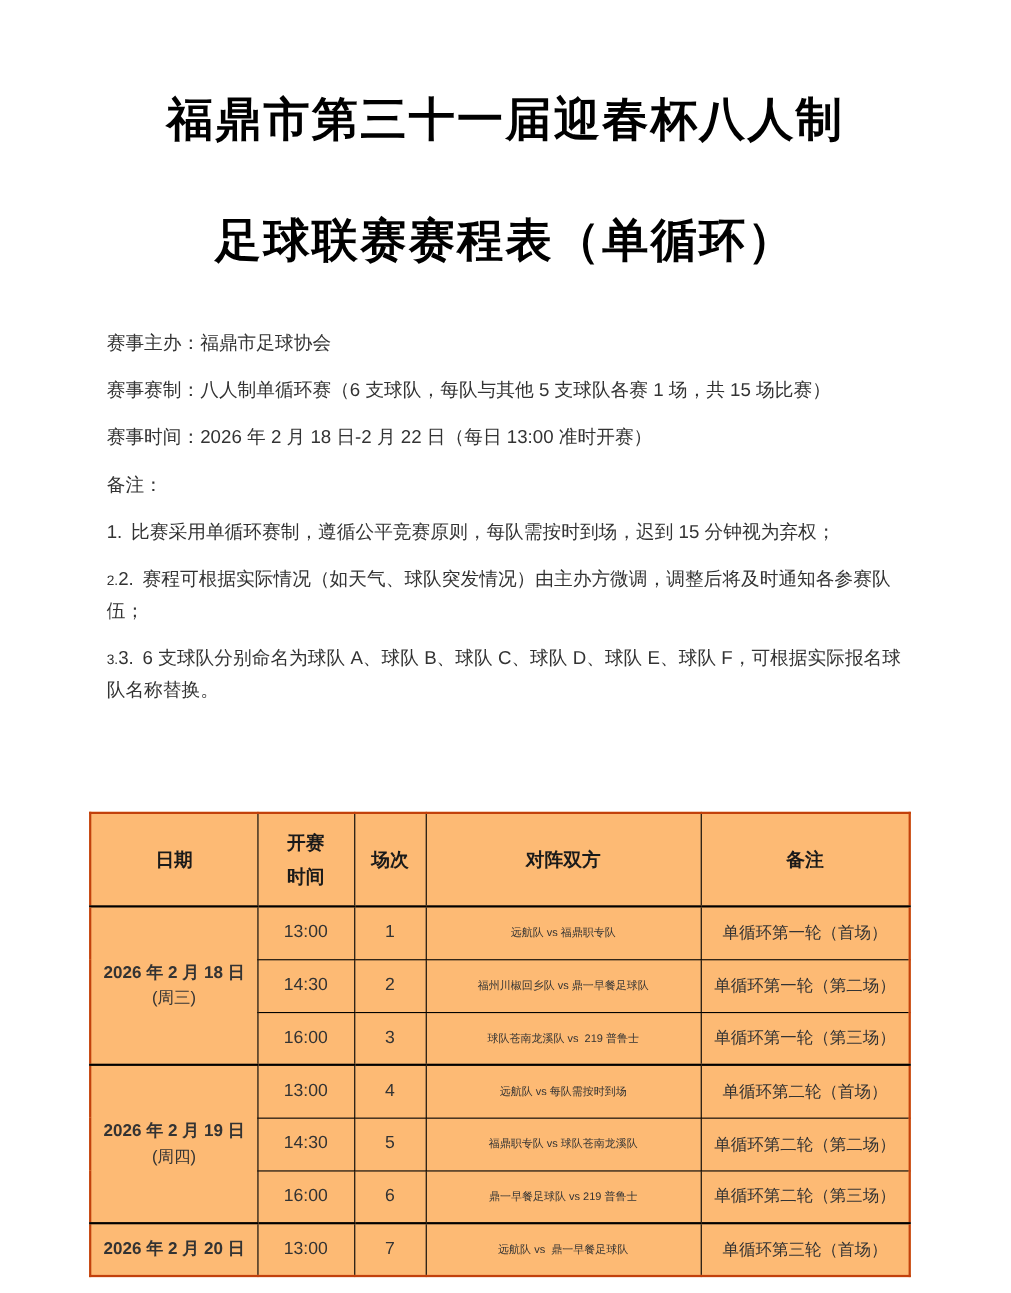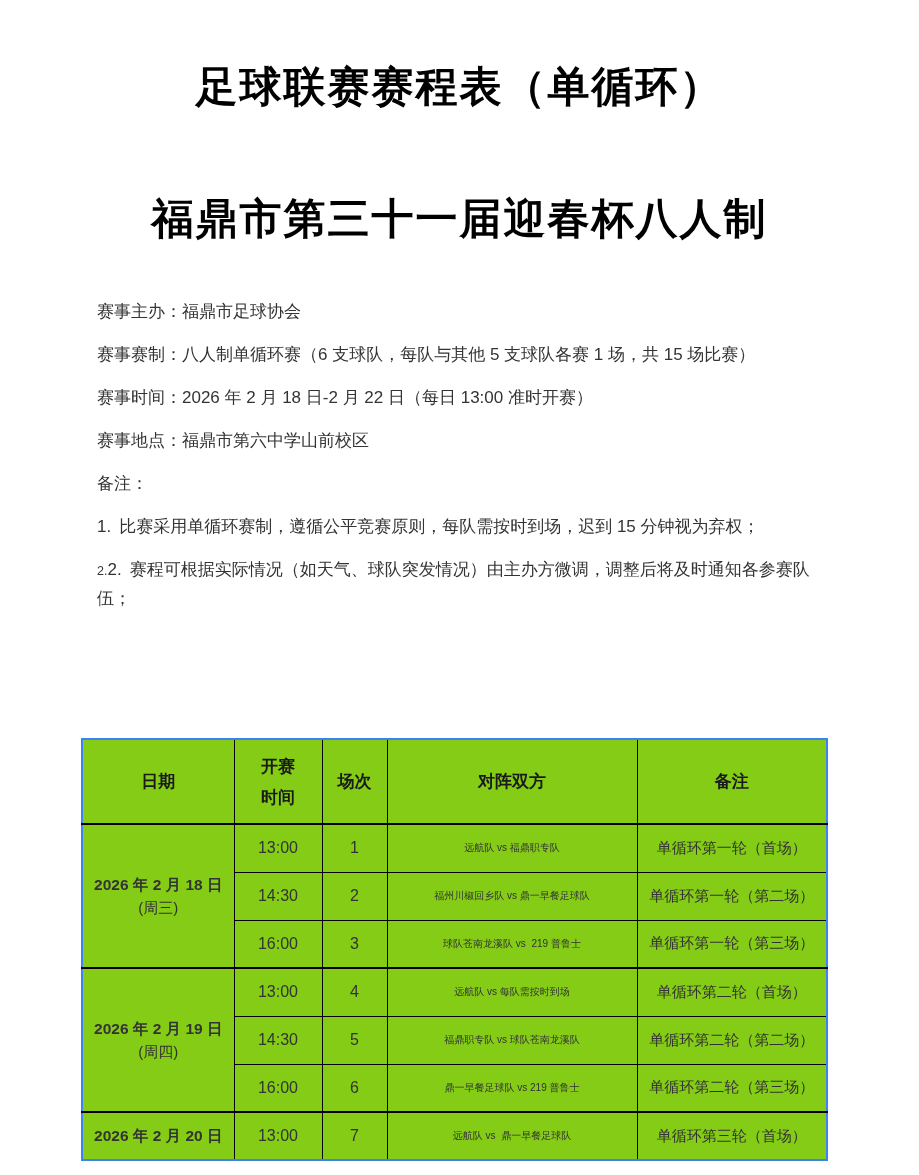--- a/index.html
+++ b/index.html
@@ -42,22 +42,22 @@
   .marker { font-size: 12.5px; }
   .num { margin-right: 8px; }
 
   table.sched {
     position: absolute;
     left: 81px;
     top: 738px;
     width: 745px;
     border-collapse: collapse;
     table-layout: fixed;
-    border: 2px solid #3b82f6;
-    background: #84cc16;
+    border: 2px solid #c2410c;
+    background: #fdba74;
     color: #333333;
   }
   table.sched th, table.sched td {
     border: 1px solid #000000;
     text-align: center;
     vertical-align: middle;
     padding: 0 2px;
     overflow: hidden;
   }
   table.sched thead tr { height: 85px; }
@@ -76,34 +76,34 @@
   .date-line2 { font-size: 15px; line-height: 22px; }
   .time-cell  { font-size: 16px; margin-left: 14px; }
   .no-cell    { font-size: 16px; }
   .matchup-cell { font-size: 10px; white-space: pre; }
   .note-cell  { font-size: 15px; white-space: nowrap; }
 </style>
 </head>
 <body>
 
 <div class="doc">
+  <h1 class="title title-1">福鼎市第三十一届迎春杯八人制</h1>
   <h1 class="title title-2">足球联赛赛程表（单循环）</h1>
-  <h1 class="title title-1">福鼎市第三十一届迎春杯八人制</h1>
 
   <div class="text-block">
     <div id="info">
         <p class="para"><span class="lbl">赛事主办：</span><span>福鼎市足球协会</span></p>
         <p class="para"><span class="lbl">赛事赛制：</span><span>八人制单循环赛（6 支球队，每队与其他 5 支球队各赛 1 场，共 15 场比赛）</span></p>
         <p class="para"><span class="lbl">赛事时间：</span><span>2026 年 2 月 18 日-2 月 22 日（每日 13:00 准时开赛）</span></p>
-        <p class="para"><span class="lbl">赛事地点：</span><span>福鼎市第六中学山前校区</span></p>
       </div>
     <p class="para">备注：</p>
     <div id="notes">
         <p class="para"><span class="num">1.</span><span>比赛采用单循环赛制，遵循公平竞赛原则，每队需按时到场，迟到 15 分钟视为弃权；</span></p>
         <p class="para"><span class="marker">2.</span><span class="num">2.</span><span>赛程可根据实际情况（如天气、球队突发情况）由主办方微调，调整后将及时通知各参赛队伍；</span></p>
+        <p class="para"><span class="marker">3.</span><span class="num">3.</span><span>6 支球队分别命名为球队 A、球队 B、球队 C、球队 D、球队 E、球队 F，可根据实际报名球队名称替换。</span></p>
       </div>
   </div>
 
   <table class="sched">
     <colgroup id="cols">
         <col style="width: 152px;">
         <col style="width: 88px;">
         <col style="width: 65px;">
         <col style="width: 250px;">
         <col style="width: 190px;">

